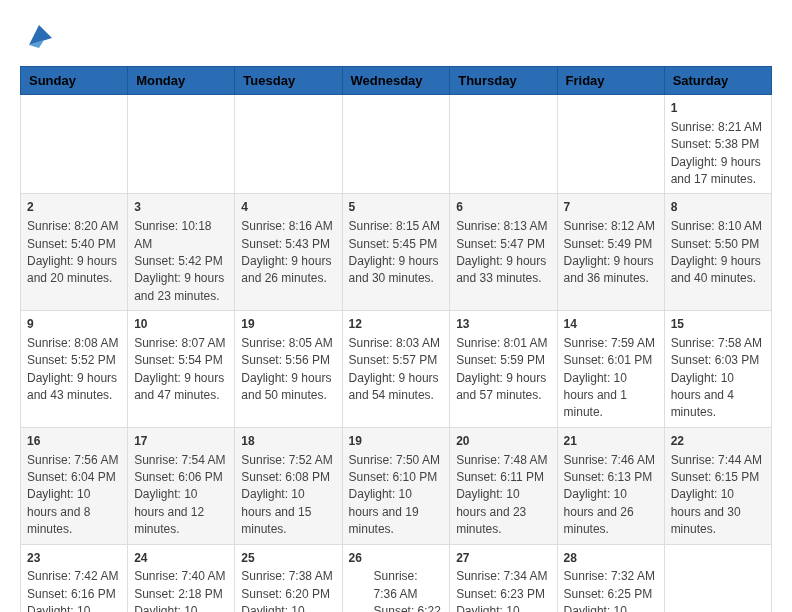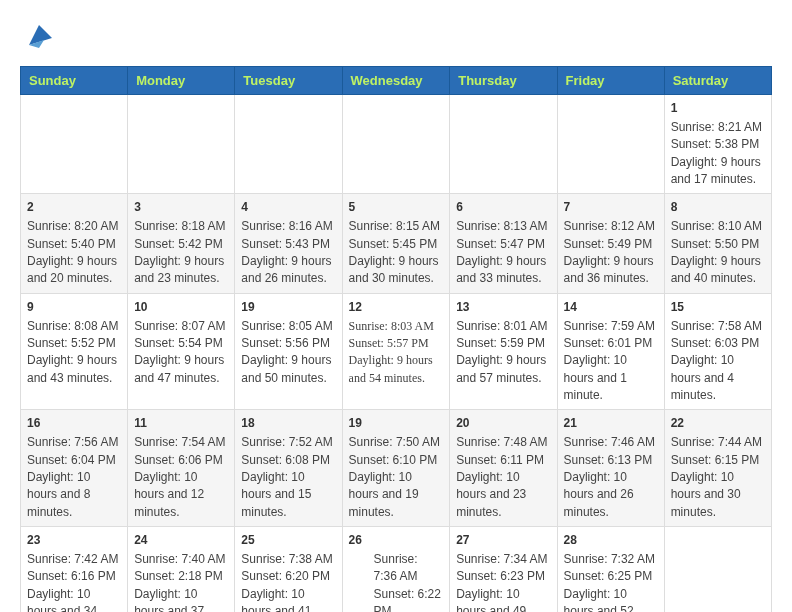--- a/index.html
+++ b/index.html
@@ -52,21 +52,21 @@
       font-size: 16px;
       color: #555;
     }
     .calendar {
       width: 100%;
       border-collapse: collapse;
       border: 1px solid #ccc;
     }
     .calendar th {
       background-color: #2a6db5;
-      color: #bef264;
+      color: #000000;
       font-size: 13px;
       font-weight: bold;
       padding: 6px 8px;
       text-align: left;
       border: 1px solid #1a5a9a;
     }
     .calendar td {
       vertical-align: top;
       padding: 5px 6px;
       border: 1px solid #ddd;
@@ -143,21 +143,21 @@
       </tr>
       <tr>
         <td>
           <span class="day-num">2</span>
           <div class="day-info" style="white-space: pre-line;">Sunrise: 8:20 AM
 Sunset: 5:40 PM
 Daylight: 9 hours and 20 minutes.</div>
         </td>
         <td>
           <span class="day-num">3</span>
-          <div class="day-info" style="white-space: pre-line;">Sunrise: 8:18 AM
+          <div class="day-info" style="white-space: pre-line;">Sunrise: 10:18 AM
 Sunset: 5:42 PM
 Daylight: 9 hours and 23 minutes.</div>
         </td>
         <td>
           <span class="day-num">4</span>
           <div class="day-info" style="white-space: pre-line;">Sunrise: 8:16 AM
 Sunset: 5:43 PM
 Daylight: 9 hours and 26 minutes.</div>
         </td>
         <td>
@@ -199,21 +199,21 @@
 Daylight: 9 hours and 47 minutes.</div>
         </td>
         <td>
           <span class="day-num">19</span>
           <div class="day-info" style="white-space: pre-line;">Sunrise: 8:05 AM
 Sunset: 5:56 PM
 Daylight: 9 hours and 50 minutes.</div>
         </td>
         <td>
           <span class="day-num">12</span>
-          <div class="day-info" style="white-space: pre-line; font-family: Liberation Serif, serif;">Sunrise: 8:03 AM
+          <div class="day-info" style="white-space: pre-line;">Sunrise: 8:03 AM
 Sunset: 5:57 PM
 Daylight: 9 hours and 54 minutes.</div>
         </td>
         <td>
           <span class="day-num">13</span>
           <div class="day-info" style="white-space: pre-line;">Sunrise: 8:01 AM
 Sunset: 5:59 PM
 Daylight: 9 hours and 57 minutes.</div>
         </td>
         <td>
@@ -230,21 +230,21 @@
         </td>
       </tr>
       <tr>
         <td>
           <span class="day-num">16</span>
           <div class="day-info" style="white-space: pre-line;">Sunrise: 7:56 AM
 Sunset: 6:04 PM
 Daylight: 10 hours and 8 minutes.</div>
         </td>
         <td>
-          <span class="day-num">11</span>
+          <span class="day-num">17</span>
           <div class="day-info" style="white-space: pre-line;">Sunrise: 7:54 AM
 Sunset: 6:06 PM
 Daylight: 10 hours and 12 minutes.</div>
         </td>
         <td>
           <span class="day-num">18</span>
           <div class="day-info" style="white-space: pre-line;">Sunrise: 7:52 AM
 Sunset: 6:08 PM
 Daylight: 10 hours and 15 minutes.</div>
         </td>

